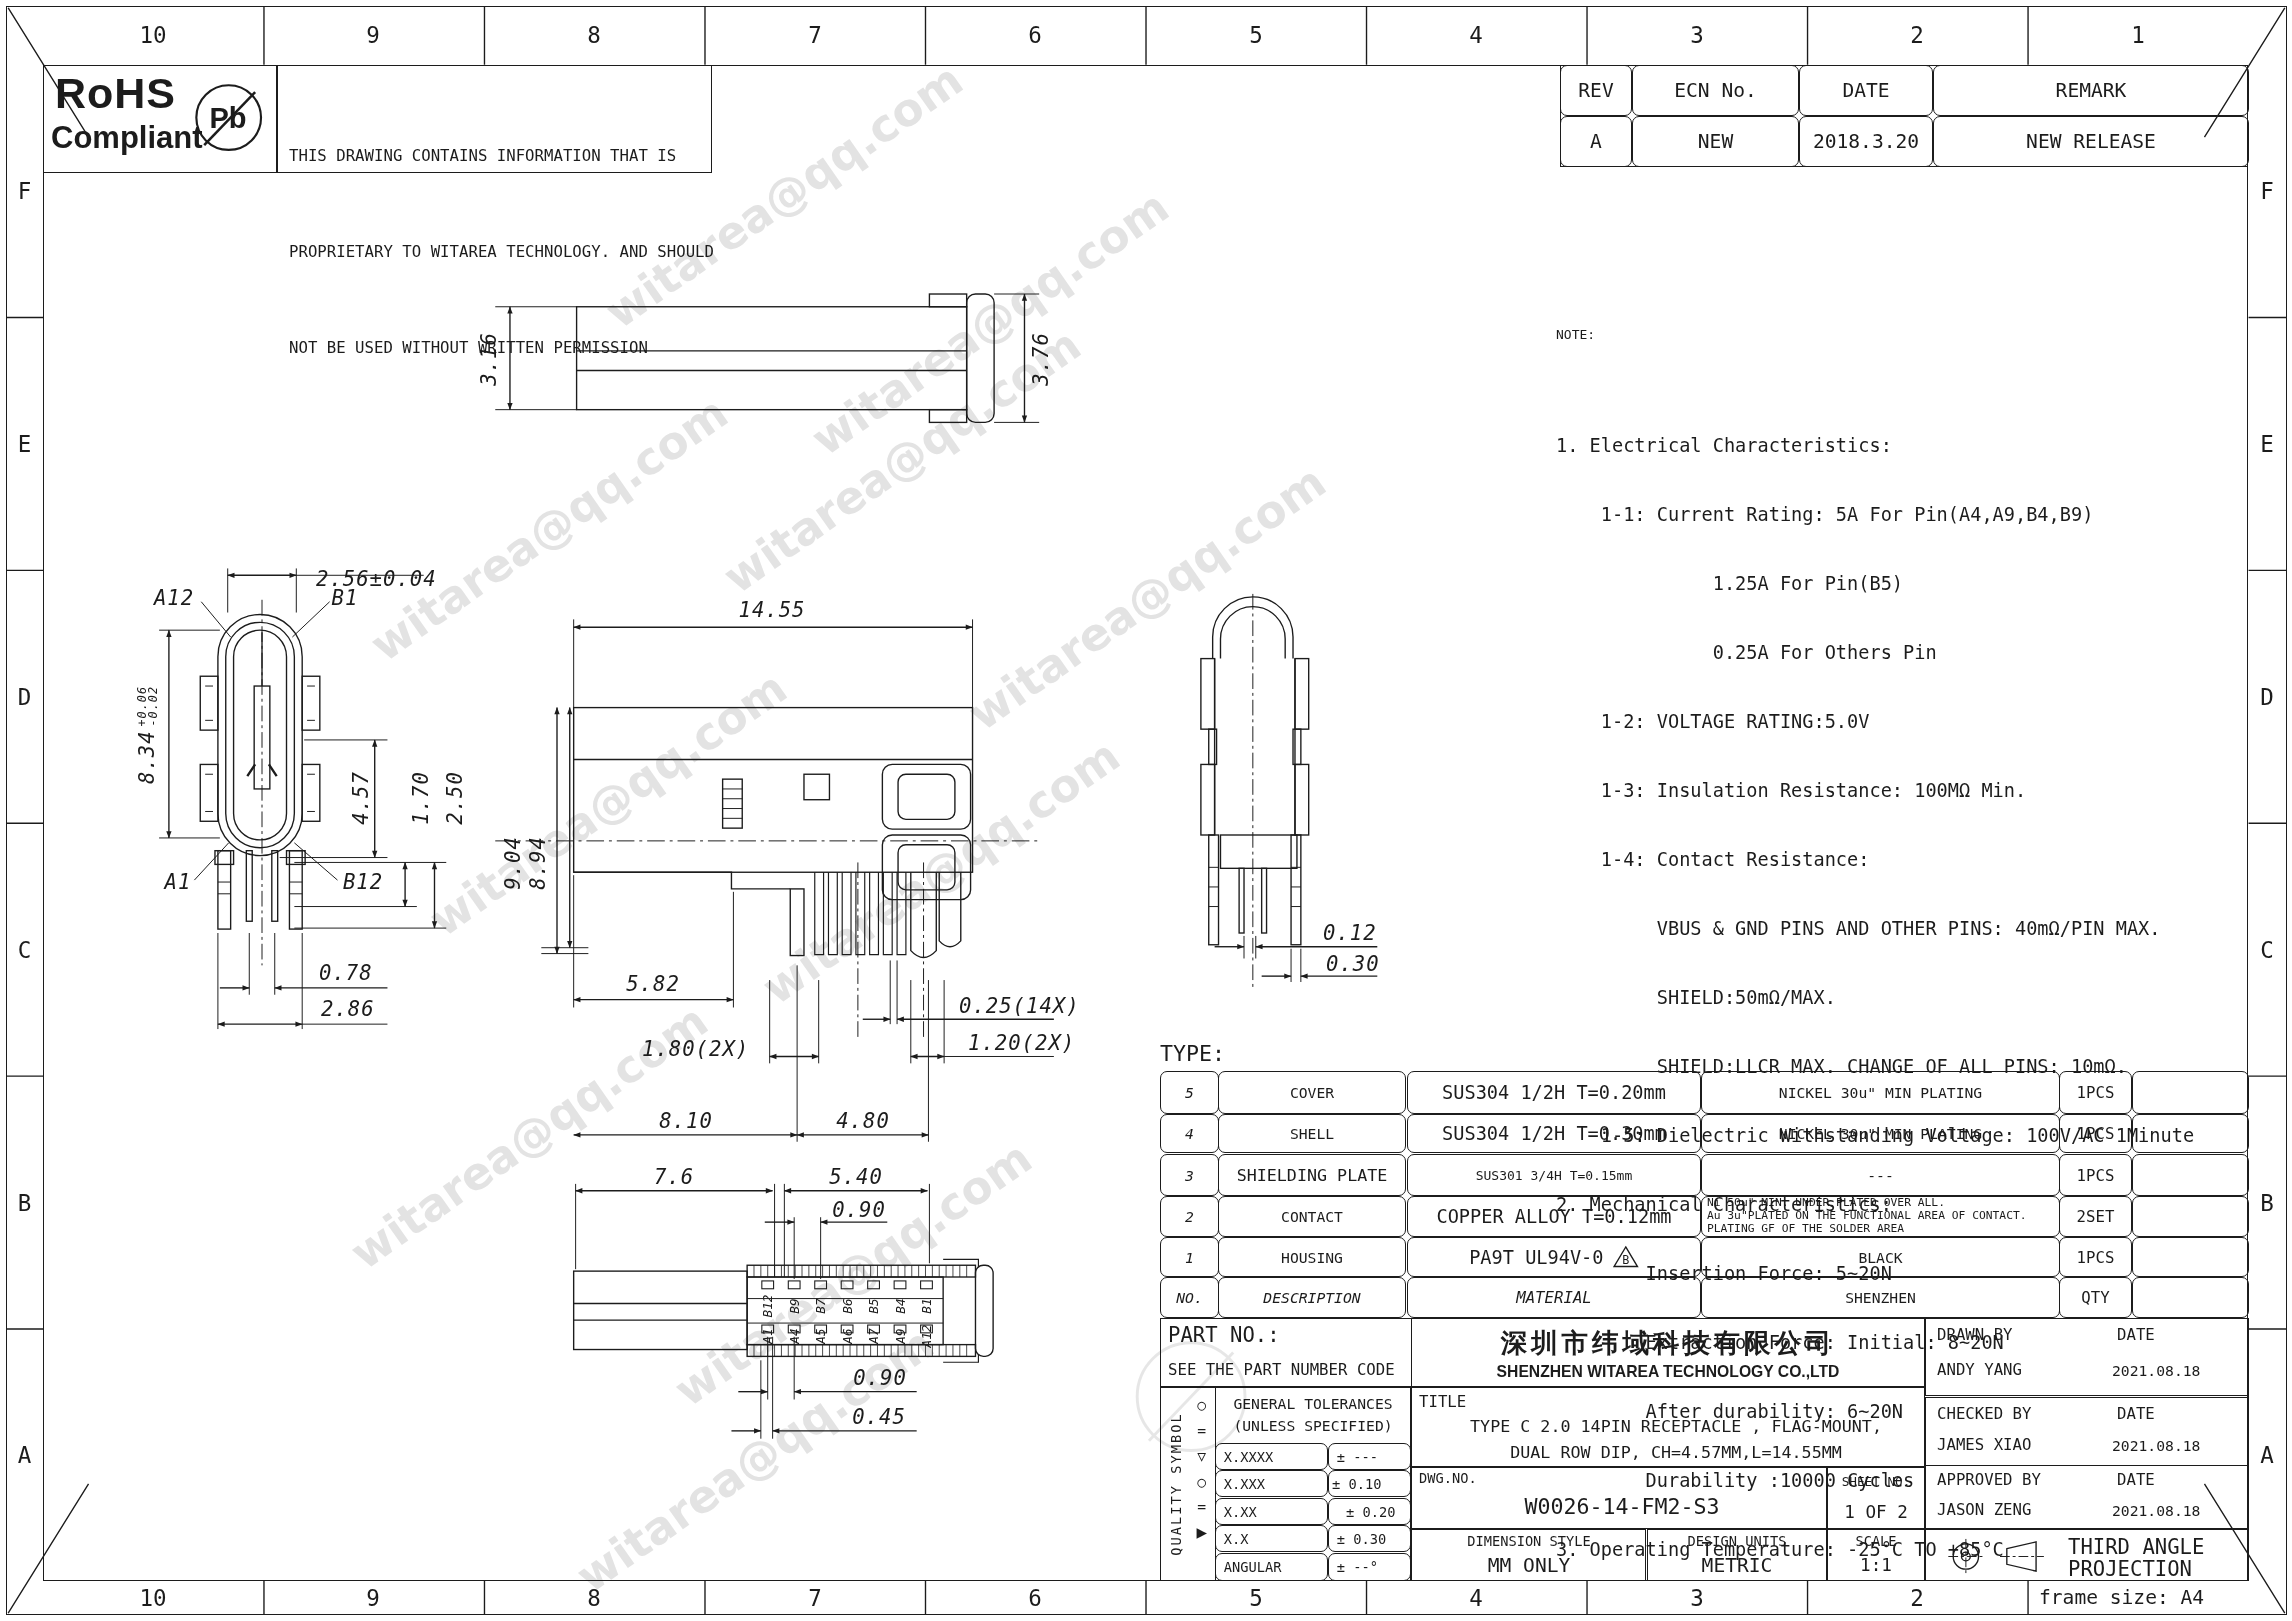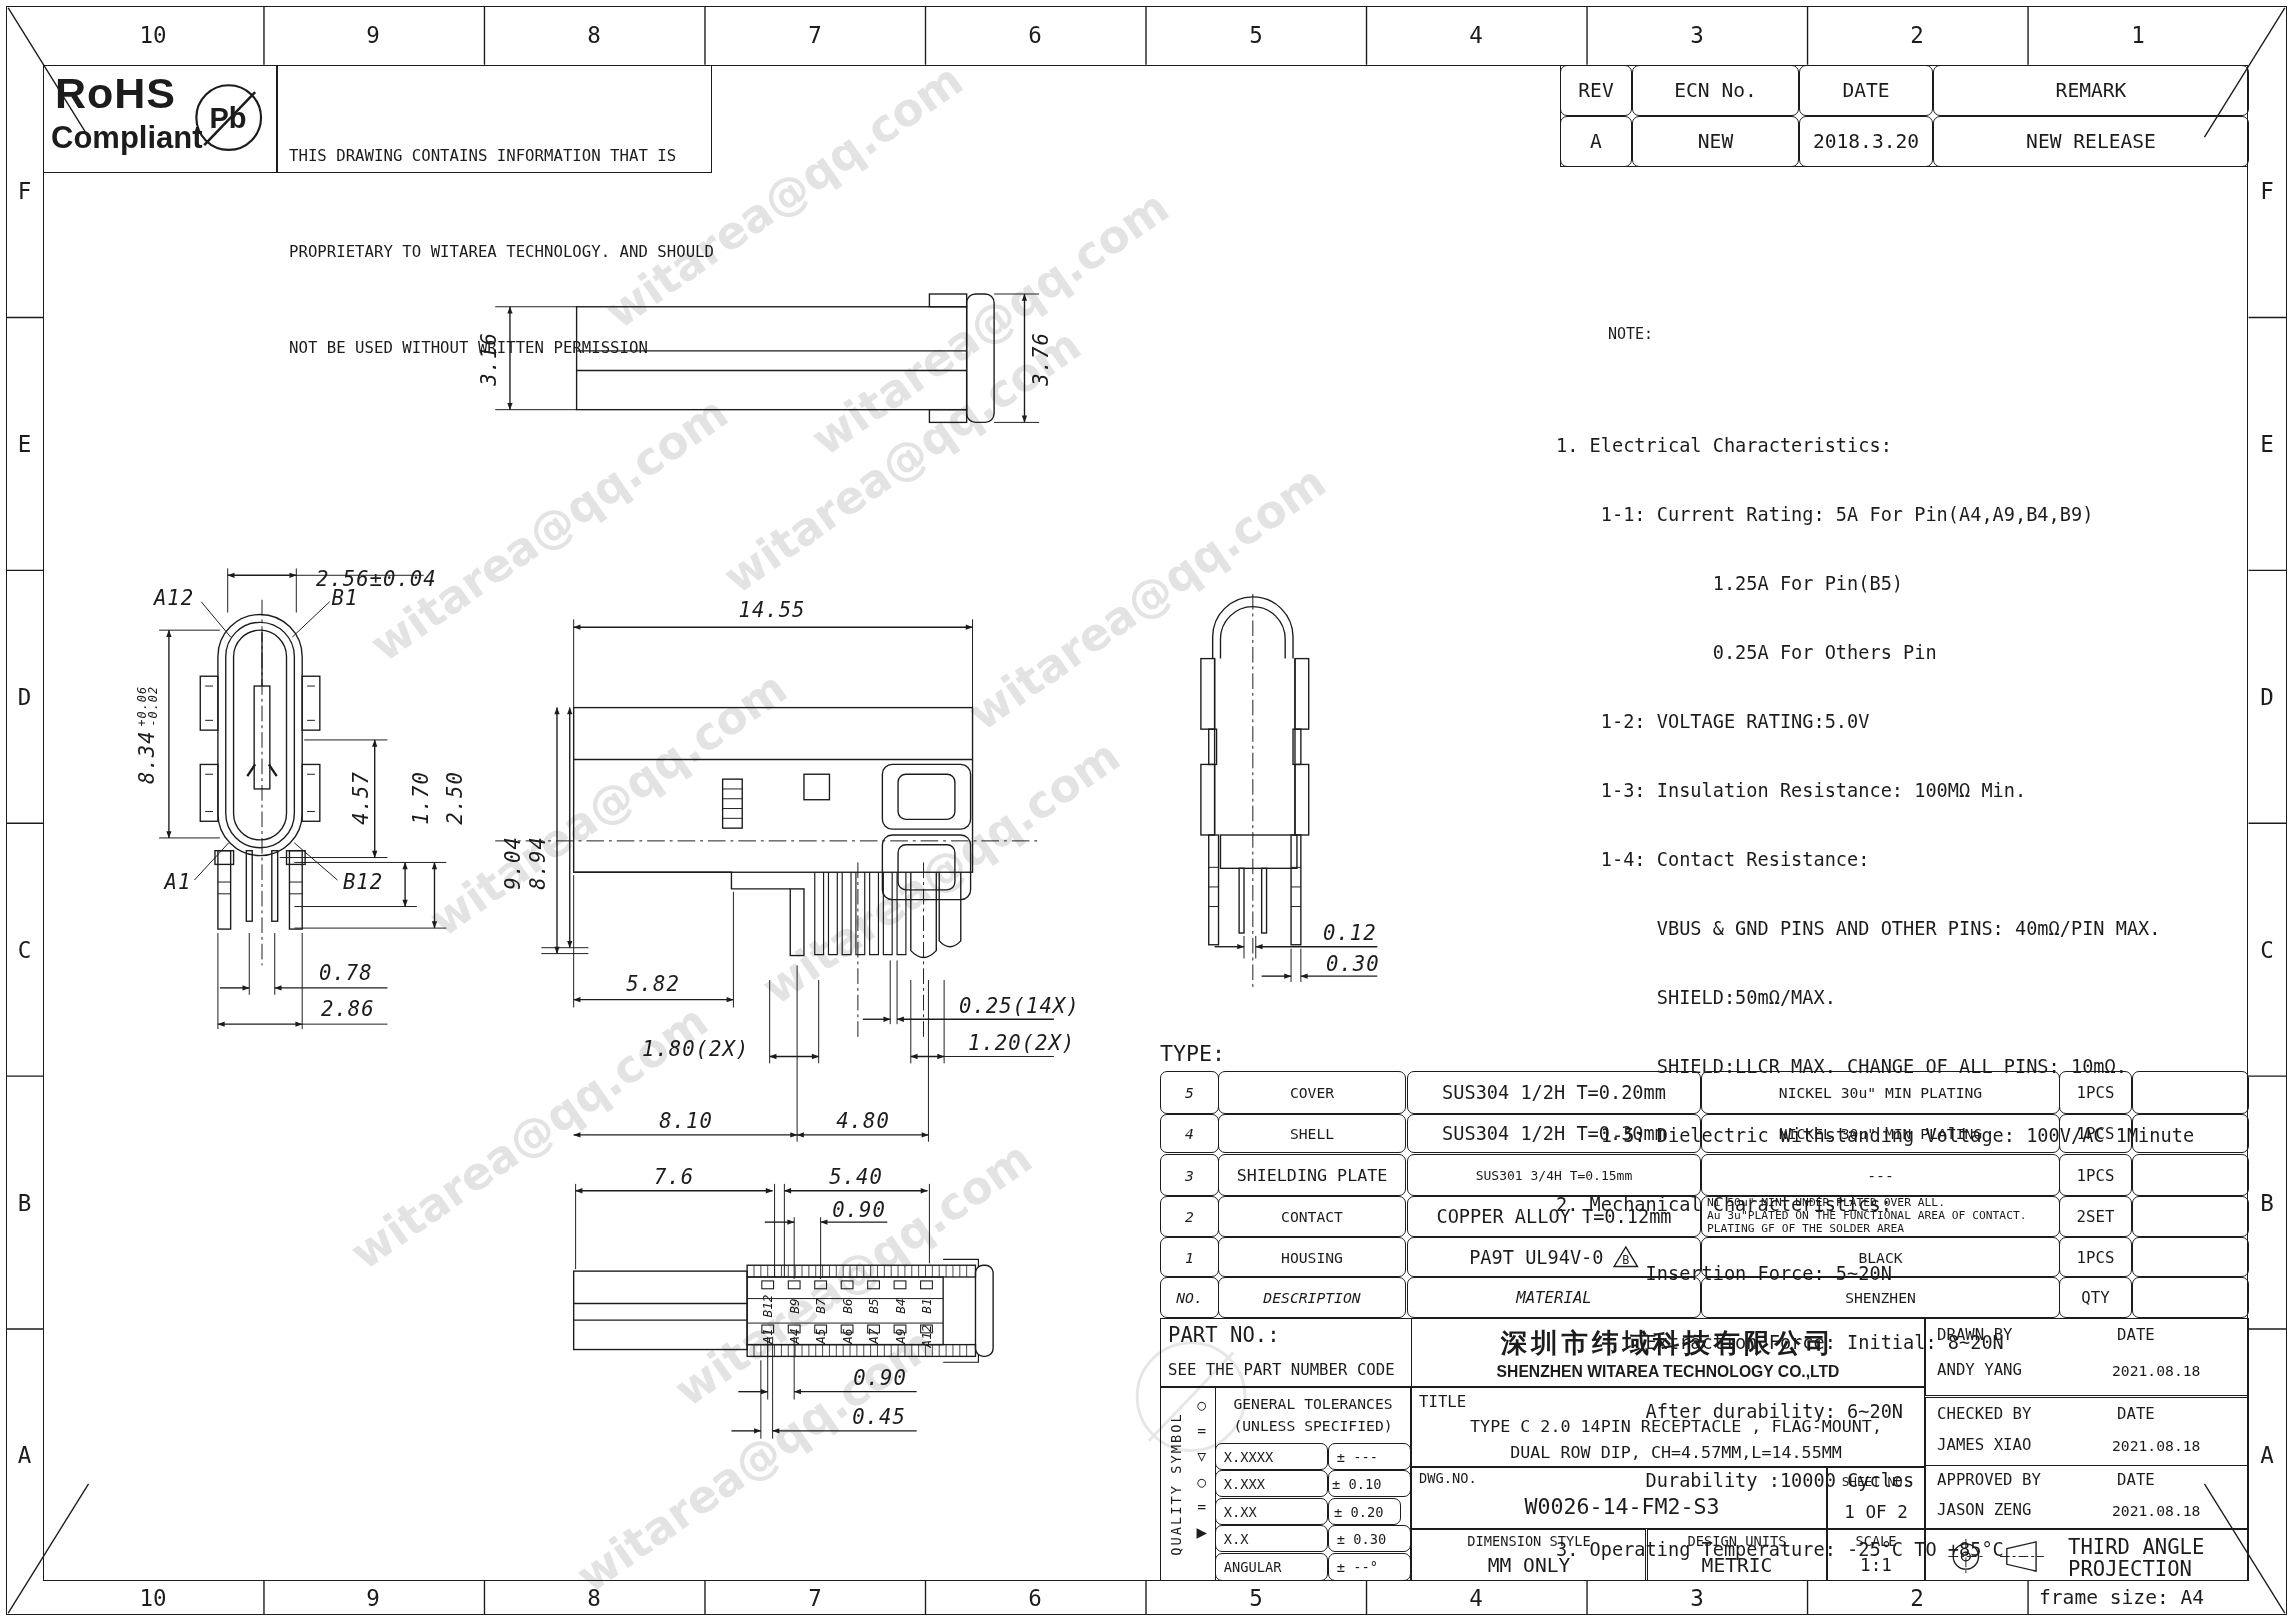--- a/index.html
+++ b/index.html
@@ -96,21 +96,21 @@
     <div class="cell" style="left:1560px;top:65px;width:72px;height:51px;border:1.5px solid #1c1c1c;font-size:19.6px">REV</div>
     <div class="cell" style="left:1632px;top:65px;width:167px;height:51px;border:1.5px solid #1c1c1c;font-size:19.6px">ECN No.</div>
     <div class="cell" style="left:1799px;top:65px;width:134px;height:51px;border:1.5px solid #1c1c1c;font-size:19.6px">DATE</div>
     <div class="cell" style="left:1933px;top:65px;width:316px;height:51px;border:1.5px solid #1c1c1c;font-size:19.6px">REMARK</div>
     <div class="cell" style="left:1560px;top:116px;width:72px;height:51px;border:1.5px solid #1c1c1c;font-size:19.6px">A</div>
     <div class="cell" style="left:1632px;top:116px;width:167px;height:51px;border:1.5px solid #1c1c1c;font-size:19.6px">NEW</div>
     <div class="cell" style="left:1799px;top:116px;width:134px;height:51px;border:1.5px solid #1c1c1c;font-size:19.6px">2018.3.20</div>
     <div class="cell" style="left:1933px;top:116px;width:316px;height:51px;border:1.5px solid #1c1c1c;font-size:19.6px">NEW RELEASE</div>
   </div>
 
-  <span class="lab note" style="left:1608px;top:323px;font-size:15px">NOTE:</span>
+  <span class="lab note" style="left:1556px;top:323px;font-size:13px">NOTE:</span>
   <div class="lab note" style="left:1556px;top:388px">
     <div>1. Electrical Characteristics:</div>
     <div>    1-1: Current Rating: 5A For Pin(A4,A9,B4,B9)</div>
     <div>              1.25A For Pin(B5)</div>
     <div>              0.25A For Others Pin</div>
     <div>    1-2: VOLTAGE RATING:5.0V</div>
     <div>    1-3: Insulation Resistance: 100MΩ Min.</div>
     <div>    1-4: Contact Resistance:</div>
     <div>         VBUS &amp; GND PINS AND OTHER PINS: 40mΩ/PIN MAX.</div>
     <div>         SHIELD:50mΩ/MAX.</div>
@@ -458,21 +458,21 @@
     <div class="box" style="left:1215px;top:1387px;width:196px;height:194px;"></div>
     <div class="cell" style="left:1215px;top:1387px;width:196px;height:56px;flex-direction:column;font-size:14.7px;line-height:21.6px">
       <div>GENERAL TOLERANCES</div>
       <div>(UNLESS SPECIFIED)</div>
     </div>
     <div class="cell cellL" style="left:1215px;top:1443px;width:113px;height:27.4px;border:1px solid #1c1c1c;padding-left:7.8px;font-size:13.7px">X.XXXX</div>
     <div class="cell cellL" style="left:1328px;top:1443px;width:83px;height:27.4px;border:1px solid #1c1c1c;padding-left:7.8px;font-size:13.7px">± ---</div>
     <div class="cell cellL" style="left:1215px;top:1470px;width:113px;height:27.4px;border:1px solid #1c1c1c;padding-left:7.8px;font-size:13.7px">X.XXX</div>
     <div class="cell cellL" style="left:1328px;top:1470px;width:83px;height:27.4px;border:1px solid #1c1c1c;padding-left:3px;font-size:13.7px">± 0.10</div>
     <div class="cell cellL" style="left:1215px;top:1498px;width:113px;height:27.4px;border:1px solid #1c1c1c;padding-left:7.8px;font-size:13.7px">X.XX</div>
-    <div class="cell cellL" style="left:1328px;top:1498px;width:73px;height:27.4px;border:1px solid #1c1c1c;padding-left:5px;font-size:13.7px">± 0.20</div>
+    <div class="cell cellL" style="left:1328px;top:1498px;width:83px;height:27.4px;border:1px solid #1c1c1c;padding-left:17px;font-size:13.7px">± 0.20</div>
     <div class="cell cellL" style="left:1215px;top:1525px;width:113px;height:27.4px;border:1px solid #1c1c1c;padding-left:7.8px;font-size:13.7px">X.X</div>
     <div class="cell cellL" style="left:1328px;top:1525px;width:83px;height:27.4px;border:1px solid #1c1c1c;padding-left:7.8px;font-size:13.7px">± 0.30</div>
     <div class="cell cellL" style="left:1215px;top:1553px;width:113px;height:28px;border:1px solid #1c1c1c;padding-left:7.8px;font-size:13.7px">ANGULAR</div>
     <div class="cell cellL" style="left:1328px;top:1553px;width:83px;height:28px;border:1px solid #1c1c1c;padding-left:7.8px;font-size:13.7px">± --°</div>
 
     <div class="box" style="left:1411px;top:1318px;width:514px;height:69px;"></div>
     <span class="ctr sans b" style="left:1668px;top:1343px;font-size:26.5px;letter-spacing:3.9px">深圳市纬域科技有限公司</span>
     <span class="ctr sans b" style="left:1668px;top:1372px;font-size:15.7px">SHENZHEN WITAREA TECHNOLOGY CO.,LTD</span>
 
     <div class="box" style="left:1411px;top:1387px;width:514px;height:80px;"></div>

